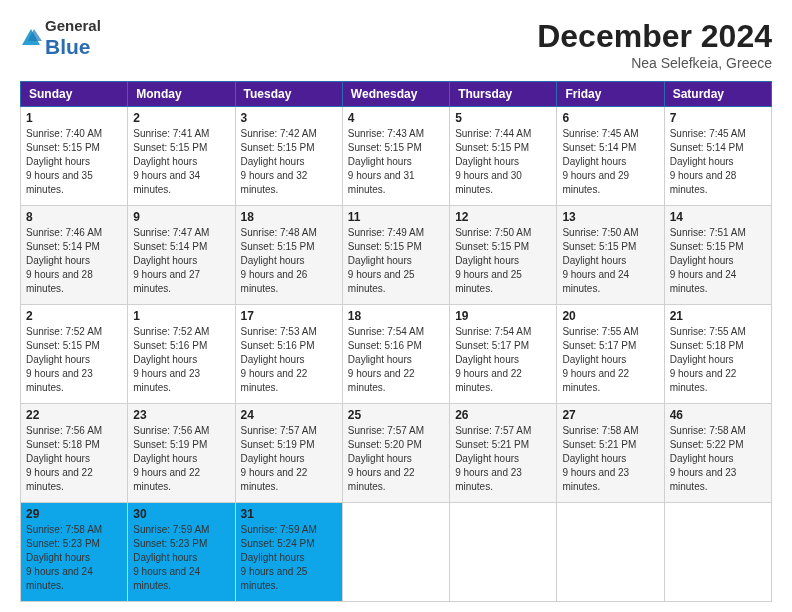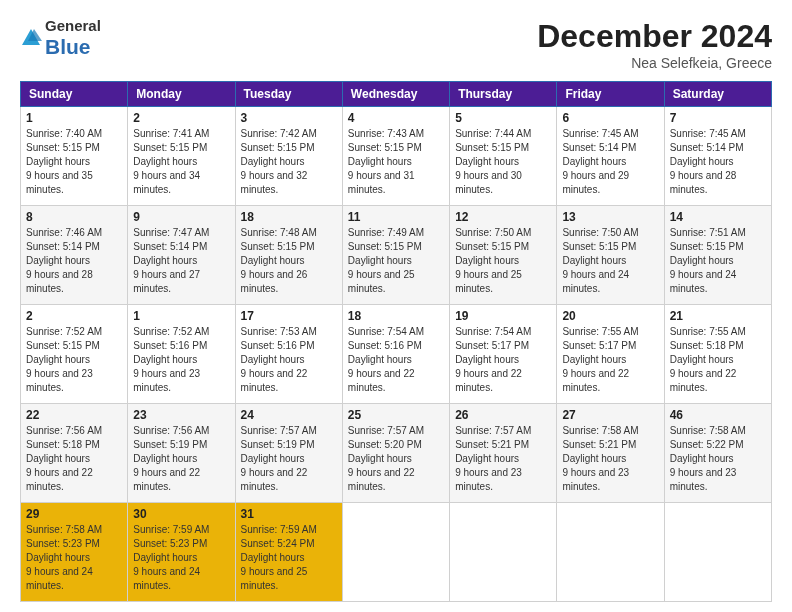--- a/index.html
+++ b/index.html
@@ -99,21 +99,21 @@
     }
     .day-info {
       color: #333;
       font-size: 10px;
       line-height: 1.4;
     }
     .empty-cell {
       background: #fff !important;
     }
     .last-row td {
-      background: #eab308;
+      background: #0ea5e9;
     }
   </style>
 </head>
 <body>
 
 <div class="page">
   <div class="header">
     <div class="logo">
       <svg class="logo-icon" viewBox="0 0 22 22">
         <polygon points="11,2 20,18 2,18" fill="#2b9ed4"></polygon>

